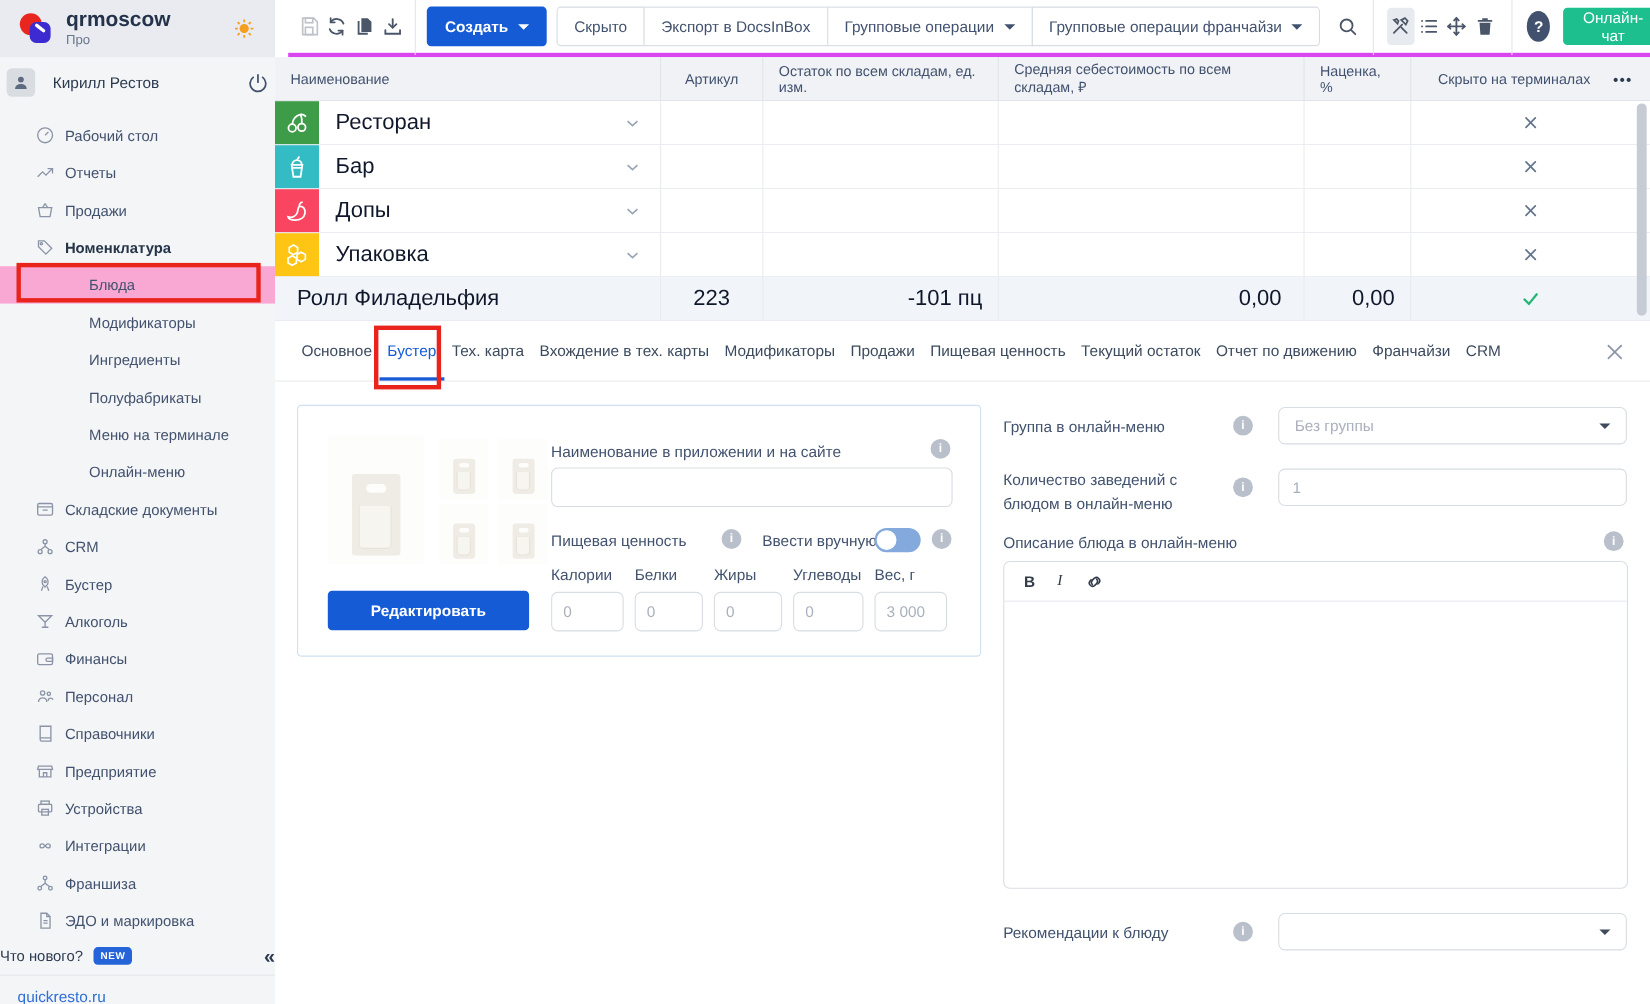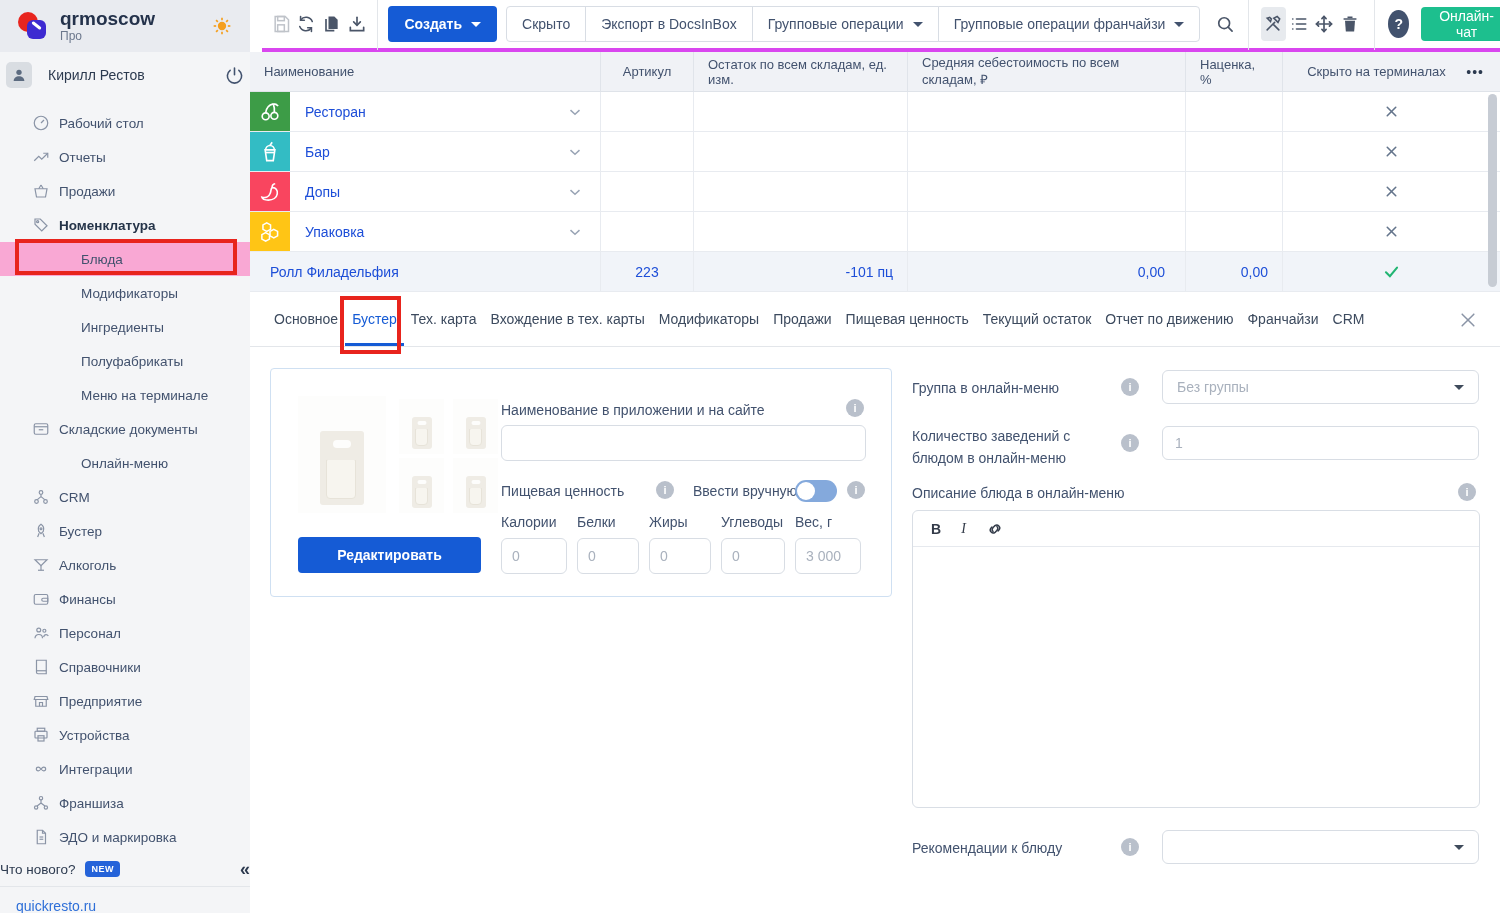--- a/index.html
+++ b/index.html
@@ -49,21 +49,21 @@
   .btn-plain{height:36px;background:#fff;border:1px solid #d8dde4;color:#42526e;font-size:14px;padding:0 15px;display:flex;align-items:center;cursor:pointer;margin-left:-1px;white-space:nowrap}
   .btn-plain:first-child{border-radius:4px 0 0 4px;margin-left:0}
   .btn-plain:last-child{border-radius:0 4px 4px 0}
   .help-btn{width:28px;height:28px;border-radius:50%;background:#42526e;color:#fff;font-weight:700;font-size:14px;display:flex;align-items:center;justify-content:center;cursor:pointer}
   .btn-chat{height:34px;background:#1dbf8e;color:#fff;font-size:14px;border:none;border-radius:4px;padding:0 17px;display:flex;align-items:center;cursor:pointer}
 
   
   .table{position:absolute;left:250px;top:52px;width:1250px}
   .trow{display:grid;grid-template-columns:350px 93px 214px 278px 97px 1fr;height:40px;border-bottom:1px solid #e8ebf0;background:#fff}
   .thead{background:#f0f2f6;border-bottom:1px solid #dfe3e9;height:40px}
-  .tcell{display:flex;align-items:center;font-size:14px;color:#1d4ed8;border-left:1px solid #e8ebf0;padding:0 14px;position:relative}
+  .tcell{display:flex;align-items:center;font-size:20px;color:#0f172a;border-left:1px solid #e8ebf0;padding:0 14px;position:relative}
   .thead .tcell{font-size:13px;color:#42526e;border-left:1px solid #e0e4ea}
   .tcell:first-child{border-left:none}
   .al-r{justify-content:flex-end}
   .al-c{justify-content:center}
   .more-btn{position:absolute;right:16px;top:0;height:100%;display:flex;align-items:center;font-size:14px;letter-spacing:1px;color:#2c3a4f;cursor:pointer}
   .cat-name{padding-left:55px}
   .cat-icon{position:absolute;left:0;top:0;width:40px;height:39px;display:flex;align-items:center;justify-content:center}
   .chev{position:absolute;right:16px;top:0;height:100%;display:flex;align-items:center;cursor:pointer}
   .row-selected{background:#f1f4f9}
   .scrollbar{position:absolute;right:3px;top:42px;width:9px;height:193px;background:#c7ccd4;border-radius:5px}
@@ -205,32 +205,32 @@
     </div>
     <div class="sb-item sb-sub">
       <span class="lbl">Ингредиенты</span>
     </div>
     <div class="sb-item sb-sub">
       <span class="lbl">Полуфабрикаты</span>
     </div>
     <div class="sb-item sb-sub">
       <span class="lbl">Меню на терминале</span>
     </div>
+    <div class="sb-item sb-sub">
+      <span class="lbl">Онлайн-меню</span>
+    </div>
     <div class="sb-item">
       <span class="ico">
           <svg width="18" height="18" viewBox="0 0 24 24" fill="none" stroke="#8a94a6" stroke-width="1.6">
             <rect x="3" y="5" width="18" height="14" rx="2"></rect>
             <line x1="3" y1="9" x2="21" y2="9"></line>
             <line x1="9" y1="13" x2="15" y2="13"></line>
           </svg>
         </span>
       <span class="lbl">Складские документы</span>
-    </div>
-    <div class="sb-item sb-sub">
-      <span class="lbl">Онлайн-меню</span>
     </div>
     <div class="sb-item">
       <span class="ico">
           <svg width="18" height="18" viewBox="0 0 24 24" fill="none" stroke="#8a94a6" stroke-width="1.6">
             <circle cx="12" cy="6" r="2.4"></circle>
             <circle cx="6" cy="18" r="2.4"></circle>
             <circle cx="18" cy="18" r="2.4"></circle>
             <path d="M12 8.5v3M12 11.5l-5 4M12 11.5l5 4"></path>
           </svg>
         </span>

